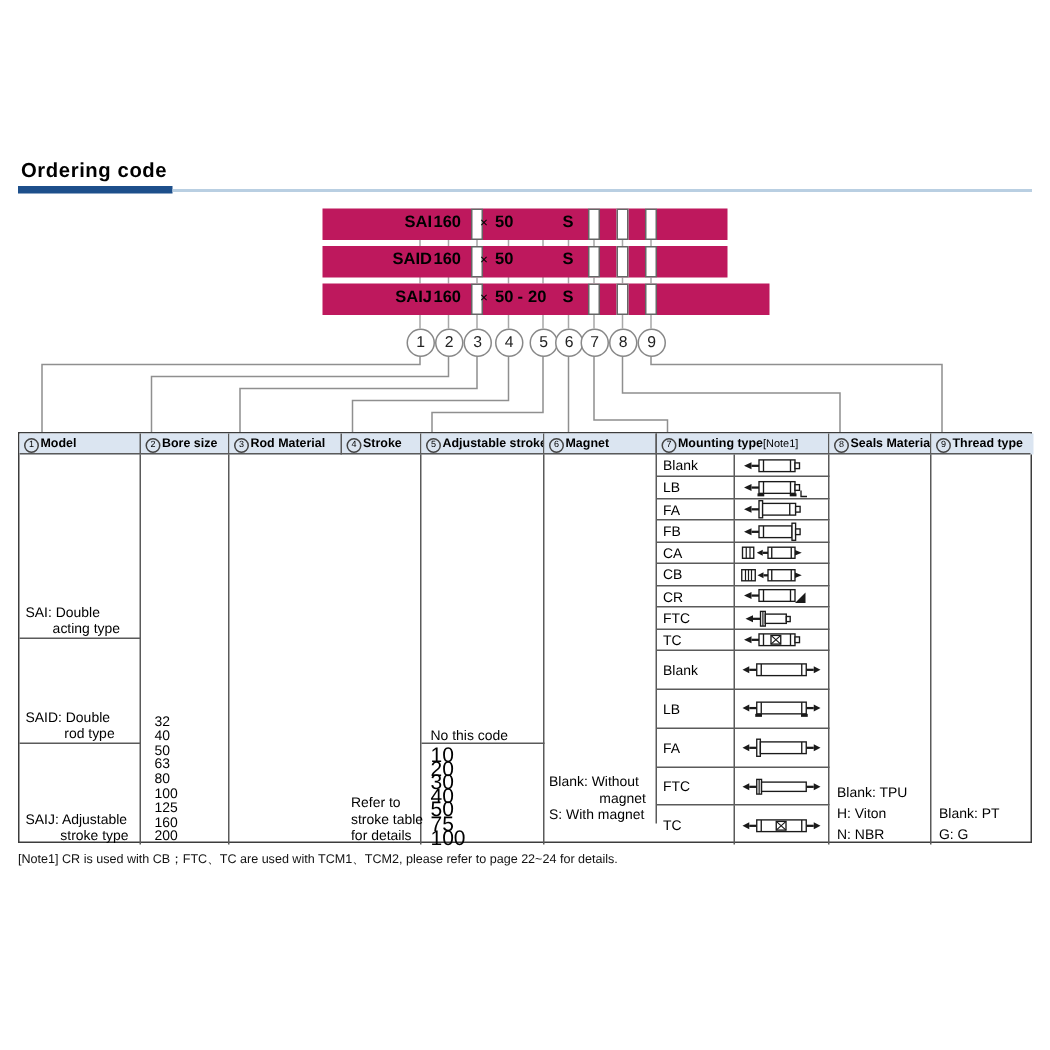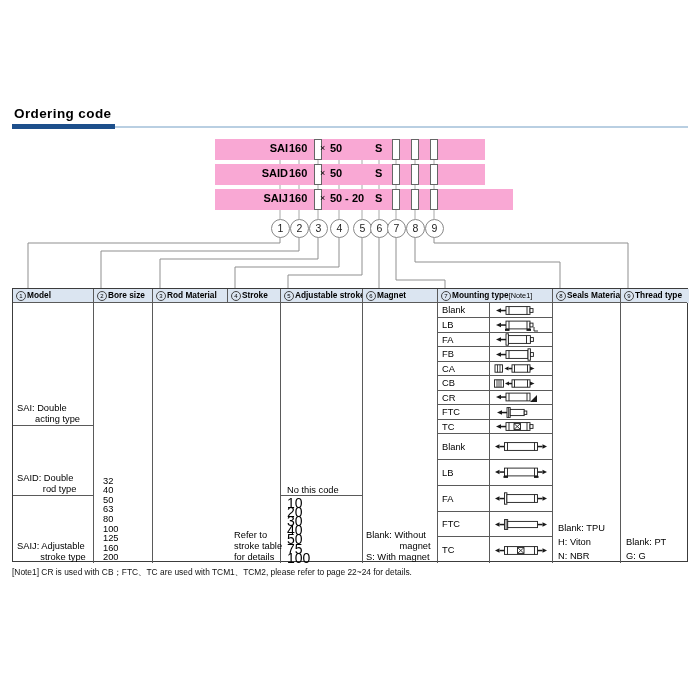--- a/index.html
+++ b/index.html
@@ -3,21 +3,21 @@
 <meta charset="utf-8">
 <style>
   html,body{margin:0;padding:0;background:#fff;}
   body{width:700px;height:700px;position:relative;font-family:"Liberation Sans",sans-serif;color:#000;overflow:hidden;}
   .abs{position:absolute;}
   
   .page-title{left:14px;top:106px;font-size:13.5px;font-weight:bold;letter-spacing:.4px;}
   .title-bar{left:12px;top:124px;width:103px;height:5px;background:#1d4f8b;}
   .title-line{left:115px;top:126px;width:573px;height:2px;background:#b9cfe2;}
   
-  .band{left:215px;width:270px;height:21px;background:#f9a8d4;font-size:11px;font-weight:bold;line-height:19px;}
+  .band{left:215px;width:270px;height:21px;background:#be185d;font-size:11px;font-weight:bold;line-height:19px;}
   .band span{position:absolute;top:0;height:19px;}
   .seg-series{left:0;width:73px;text-align:right;}
   .seg-bore{left:74px;}
   .seg-times{left:105px;font-weight:normal;font-size:9px;}
   .seg-stroke{left:115px;}
   .seg-dash{left:130px;}
   .seg-adj{left:137px;}
   .seg-magnet{left:160px;}
   .sq{position:absolute;top:6px;width:6px;height:6px;border:1px solid #666;background:#fff;}
   .sq1{left:99px;} .sq2{left:177px;} .sq3{left:196px;} .sq4{left:215px;}
@@ -180,21 +180,21 @@
   <div class="cell br vcenter" style="left:268px;top:207px;width:82px;height:67px;padding-left:6px;">
     <div class="pre" style="line-height:9.2px;font-size:14px;">10
 20
 30
 40
 50
 75
 100</div>
   </div>
 
-  <div class="cell br vcenter" style="left:350px;top:14px;width:75px;height:260px;padding-left:3px;">
+  <div class="cell br vcenter" style="left:350px;top:0;width:75px;height:260px;padding-left:3px;">
     <div class="pre">Blank: Without
              magnet
 S: With magnet</div>
   </div>
 
   <div class="cell br bb mlabel" style="left:425px;top:14px;width:52px;height:15px;">Blank</div>
   <div class="cell br bb mlabel" style="left:425px;top:29px;width:52px;height:15px;">LB</div>
   <div class="cell br bb mlabel" style="left:425px;top:44px;width:52px;height:14px;">FA</div>
   <div class="cell br bb mlabel" style="left:425px;top:58px;width:52px;height:15px;">FB</div>
   <div class="cell br bb mlabel" style="left:425px;top:73px;width:52px;height:14px;">CA</div>

